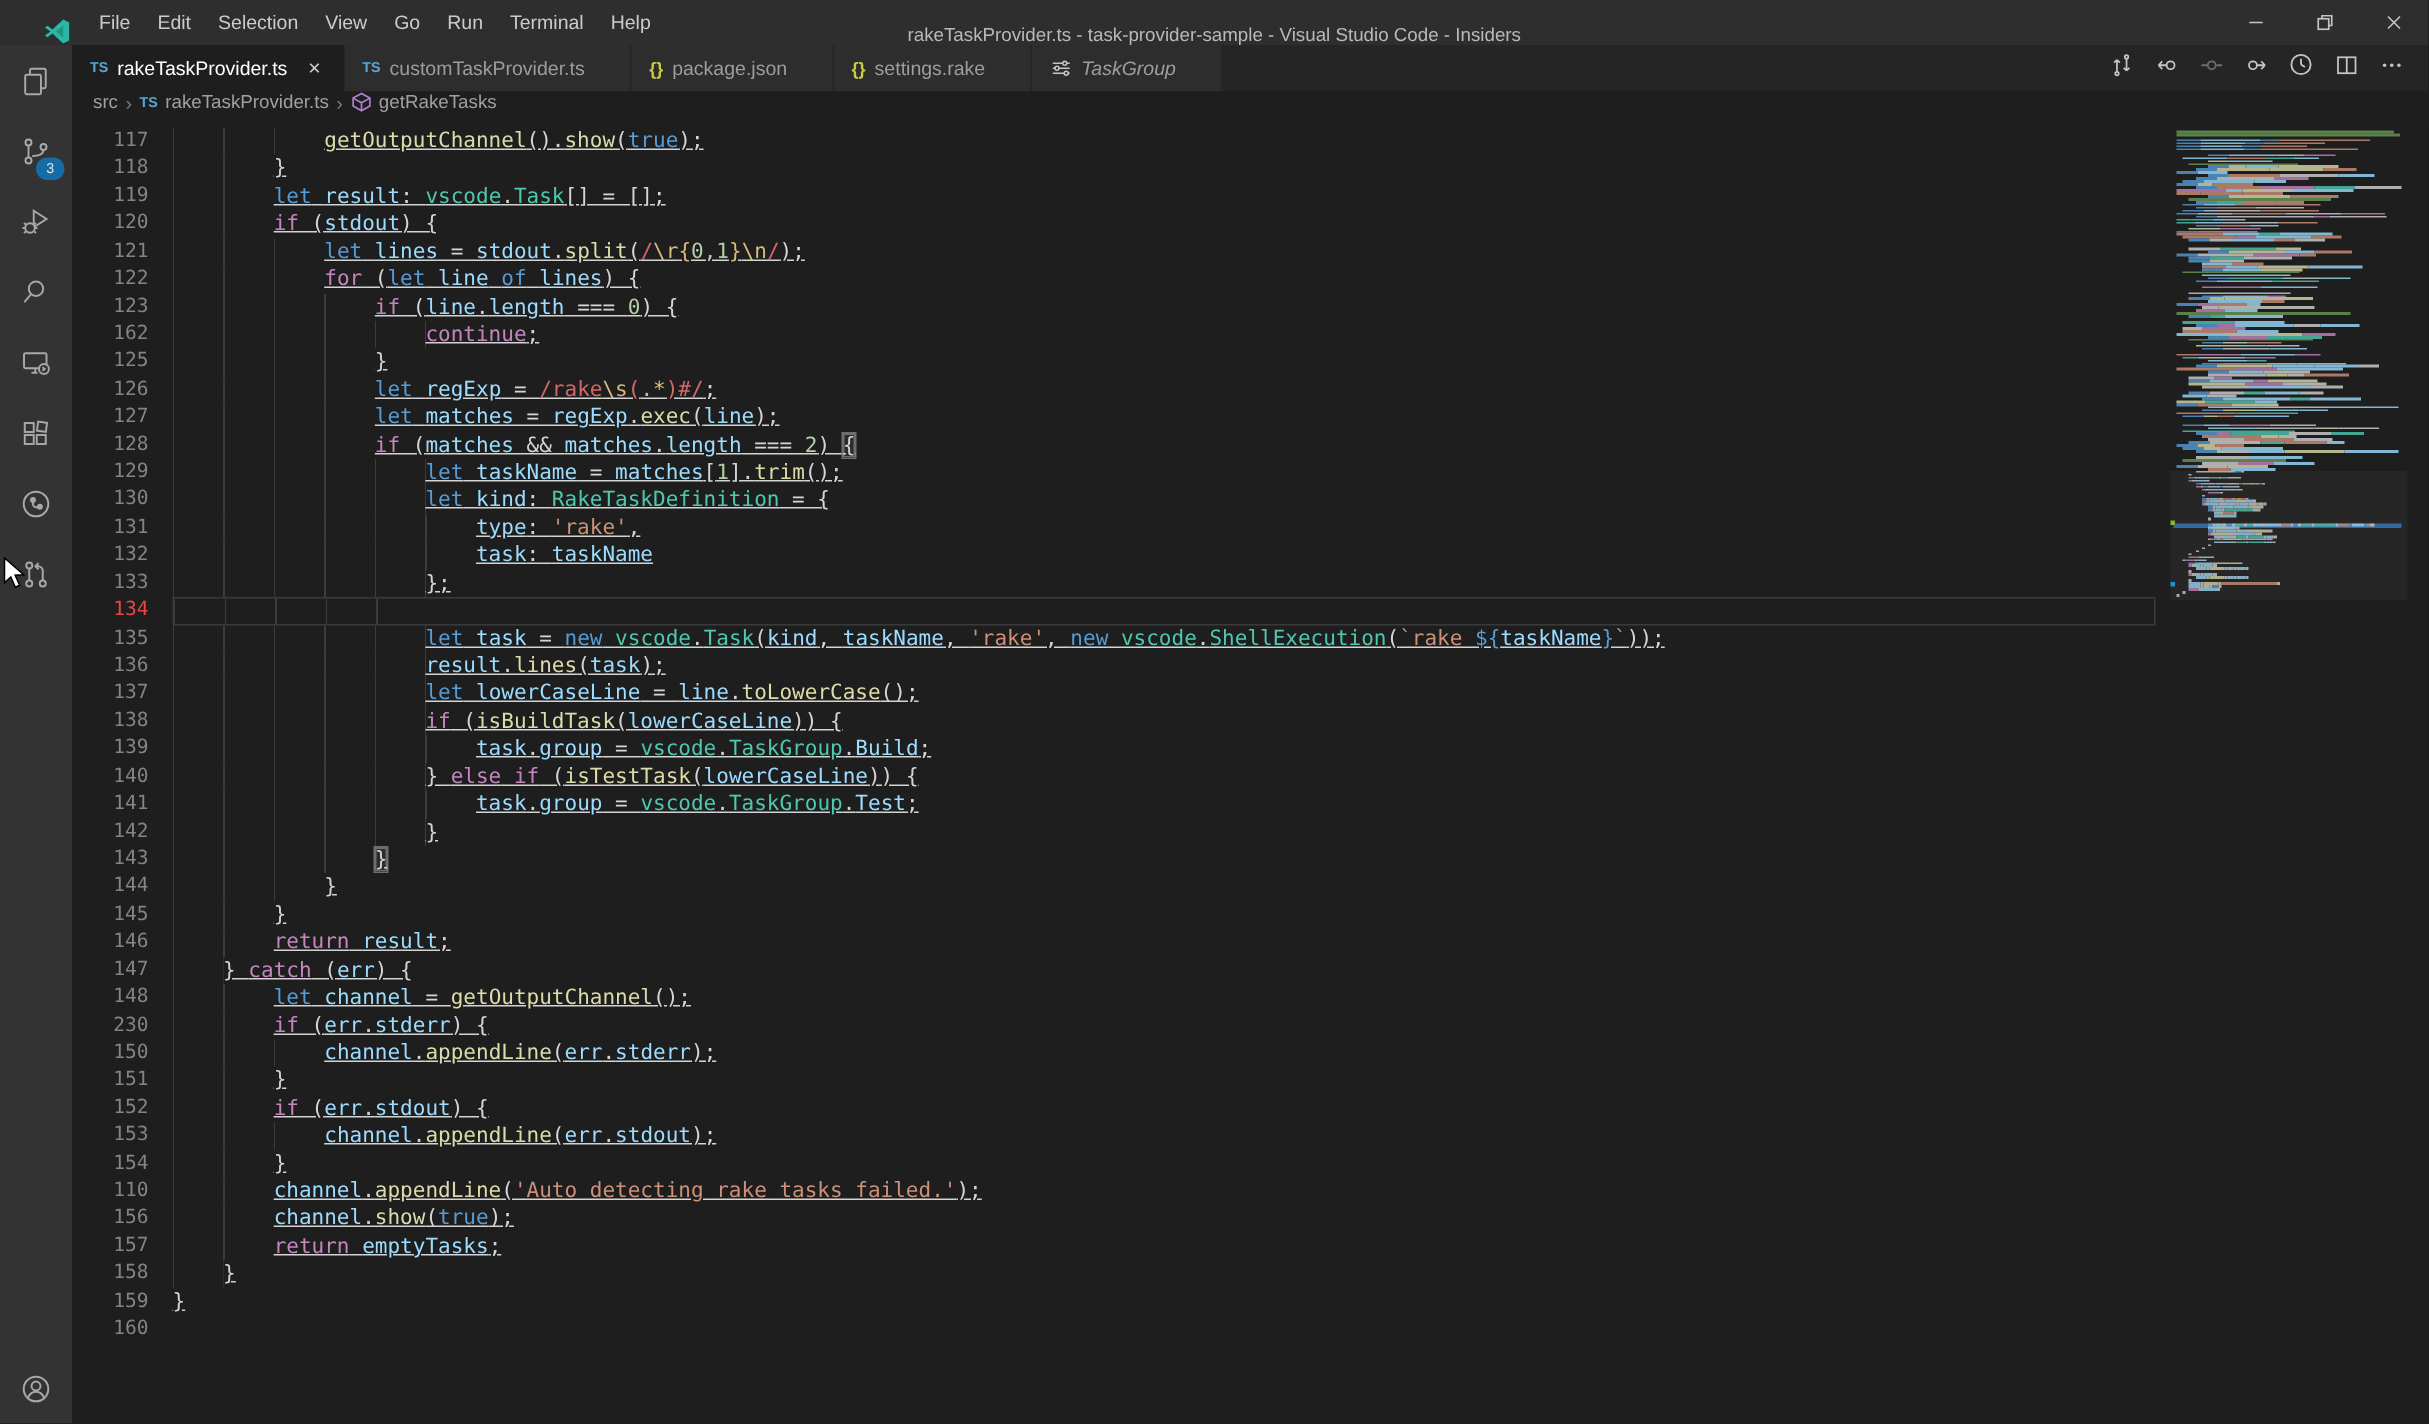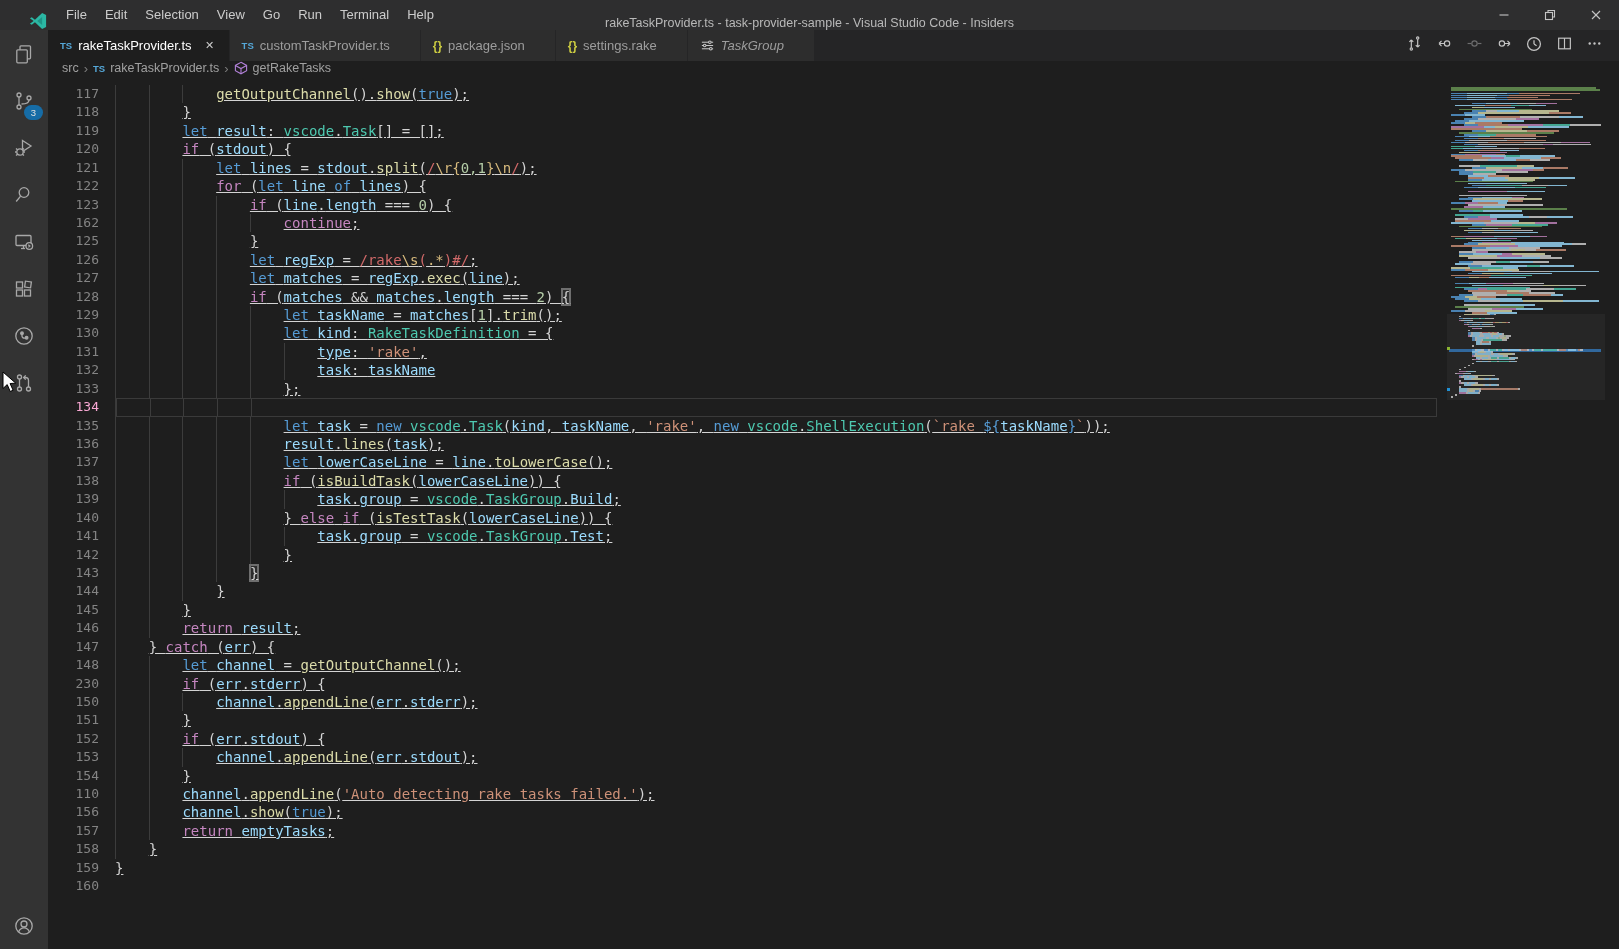--- a/index.html
+++ b/index.html
@@ -51,21 +51,21 @@
   .bc-item .ficon{margin-right:5px;display:flex;align-items:center;}
   .bc-sep{margin:0 5px;color:#7c7c7c;font-size:13px;}
 
   
   .editor-wrap{position:relative;flex:1;background:#1e1e1e;overflow:hidden;}
   .code-lines{position:absolute;left:0;top:0;right:0;}
   .line{display:flex;height:18.43px;line-height:18.43px;font-family:"DejaVu Sans Mono","Liberation Mono",monospace;
     font-size:14px;white-space:pre;}
   .gutter{flex:0 0 67px;position:relative;text-align:right;padding-right:16px;box-sizing:border-box;
     color:#848484;font-size:13px;}
-  .line.current .gutter{color:#f9a8d4;}
+  .line.current .gutter{color:#ef4444;}
   .content{flex:1;color:#d4d4d4;box-sizing:border-box;text-decoration:underline;}
   .line.current .content{border:1px solid #3a3a3a;margin-right:182px;}
   .indent{display:inline-block;height:100%;vertical-align:top;
     background-image:repeating-linear-gradient(to right,#3c3c3c 0px,#3c3c3c 1px,transparent 1px,transparent 33.72px);}
   .tk-pl{color:var(--c-pl);} .tk-kw{color:var(--c-kw);} .tk-ctl{color:var(--c-ctl);}
   .tk-fn{color:var(--c-fn);} .tk-ty{color:var(--c-ty);} .tk-va{color:var(--c-va);}
   .tk-st{color:var(--c-st);} .tk-re{color:var(--c-re);} .tk-rs{color:var(--c-rs);}
   .tk-nu{color:var(--c-nu);}
   .tk-bb{color:var(--c-pl);box-shadow:0 0 0 1px #6e6e6e inset, 0 0 0 1px #6e6e6e;background:rgba(110,110,110,.18);}
 

